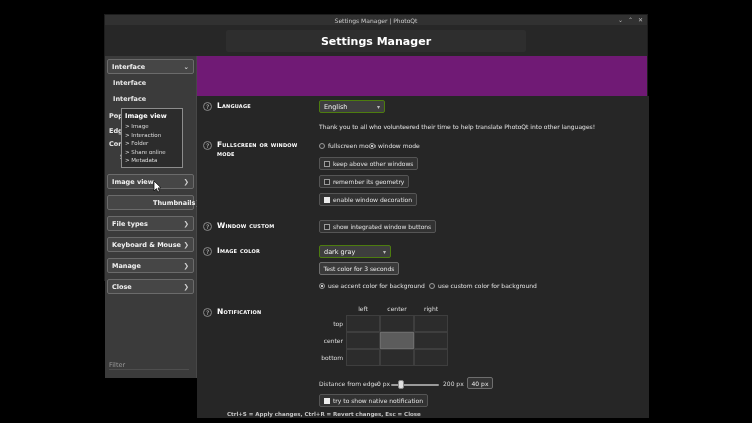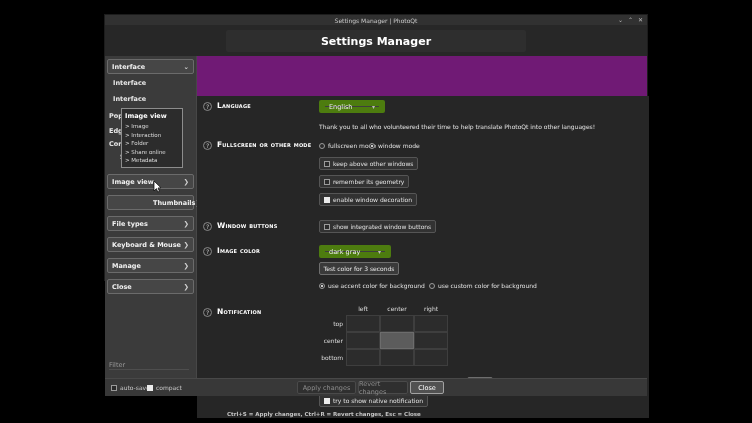--- a/index.html
+++ b/index.html
@@ -40,21 +40,21 @@
   .filter-input::placeholder { color:#9a9a9a; }
   .cursor-icon { position:absolute; left:48px; top:122px; z-index:6; }
 
   
   .main { position:absolute; left:92px; top:41px; width:452px; height:322px; background:#262626;margin-top:40px; }
   .help { position:absolute; width:9px; height:9px; border:1px solid #8a8a8a; border-radius:50%;
           color:#c5c5c5; font-size:6px; display:flex; align-items:center; justify-content:center; }
   .sec-label { position:absolute; font-size:7.5px; font-weight:bold; color:#fff;
                font-variant:small-caps; letter-spacing:.2px; line-height:9px; }
   .note { position:absolute; font-size:6px; color:#e2e2e2; white-space:nowrap; }
-  .dd { position:absolute; height:13px; background:#3e3e3e; border:6px solid #4d7c0f; border-radius:2px;
+  .dd { position:absolute; height:13px; background:#3e3e3e; border:1px solid #4d7c0f; border-radius:2px;
         display:flex; align-items:center; justify-content:space-between; padding:0 4px;
         font-size:6.5px; color:#eee; }
   .dd .caret { font-size:6px; color:#bbb; margin-left:4px; }
   .btn { position:absolute; background:#3a3a3a; border:1px solid #6e6e6e; border-radius:2px;
          font-size:6px; color:#e8e8e8; display:flex; align-items:center; justify-content:center; }
   .radio { position:absolute; display:flex; align-items:center; gap:3px; font-size:6px; color:#e0e0e0;
            white-space:nowrap; }
   .rdot { width:6px; height:6px; border:1px solid #9a9a9a; border-radius:50%; background:#2a2a2a;
           position:relative; flex:0 0 auto; }
   .rdot.sel::after { content:""; position:absolute; inset:1px; background:#fff; border-radius:50%; }
@@ -163,21 +163,21 @@
 
     <span class="help" style="left:6px; top:6px;">?</span>
     <span class="sec-label" style="left:20px; top:5px;">Language</span>
     <div class="dd" style="left:122px; top:4px; width:66px;">
       <span>English</span>
       <span class="caret">▾</span>
     </div>
     <span class="note" style="left:122px; top:27px;">Thank you to all who volunteered their time to help translate PhotoQt into other languages!</span>
 
     <span class="help" style="left:6px; top:45px;">?</span>
-    <span class="sec-label" style="left:20px; top:44px; width:95px;">Fullscreen or other mode</span>
+    <span class="sec-label" style="left:20px; top:44px; width:95px;">Fullscreen or window mode</span>
     <label class="radio" style="left:122px; top:46px;">
       <span class="rdot"></span>
       <span>fullscreen mode</span>
     </label>
     <label class="radio" style="left:172px; top:46px;">
       <span class="rdot sel"></span>
       <span>window mode</span>
     </label>
     <label class="cbt" style="left:122px; top:61px;">
       <span class="cbx"></span>
@@ -186,21 +186,21 @@
     <label class="cbt" style="left:122px; top:79px;">
       <span class="cbx"></span>
       <span>remember its geometry</span>
     </label>
     <label class="cbt" style="left:122px; top:97px;">
       <span class="cbx checked"></span>
       <span>enable window decoration</span>
     </label>
 
     <span class="help" style="left:6px; top:126px;">?</span>
-    <span class="sec-label" style="left:20px; top:125px;">Window buttons</span>
+    <span class="sec-label" style="left:20px; top:125px;">Window custom</span>
     <label class="cbt" style="left:122px; top:124px;">
       <span class="cbx"></span>
       <span>show integrated window buttons</span>
     </label>
 
     <span class="help" style="left:6px; top:151px;">?</span>
     <span class="sec-label" style="left:20px; top:150px;">Image color</span>
     <div class="dd" style="left:122px; top:149px; width:72px;">
       <span>dark gray</span>
       <span class="caret">▾</span>
@@ -248,33 +248,14 @@
     </div>
 
     <label class="cbt" style="left:122px; top:298px;">
       <span class="cbx checked"></span>
       <span>try to show native notification</span>
     </label>
 
     <span class="statusline">Ctrl+S = Apply changes, Ctrl+R = Revert changes, Esc = Close</span>
   </div>
 
-  <div class="footer">
-    <label class="fcb" style="left:6px;">
-      <span class="cbx"></span>
-      <span>auto-save</span>
-    </label>
-    <label class="fcb" style="left:42px;">
-      <span class="cbx checked"></span>
-      <span>compact</span>
-    </label>
-    <div class="fbtn dim" style="left:192px; width:59px;">
-      <span>Apply changes</span>
-    </div>
-    <div class="fbtn dim" style="left:253px; width:50px;">
-      <span>Revert changes</span>
-    </div>
-    <div class="fbtn focus" style="left:305px; width:34px;">
-      <span>Close</span>
-    </div>
-  </div>
 
 </div>
 
 </body></html>

